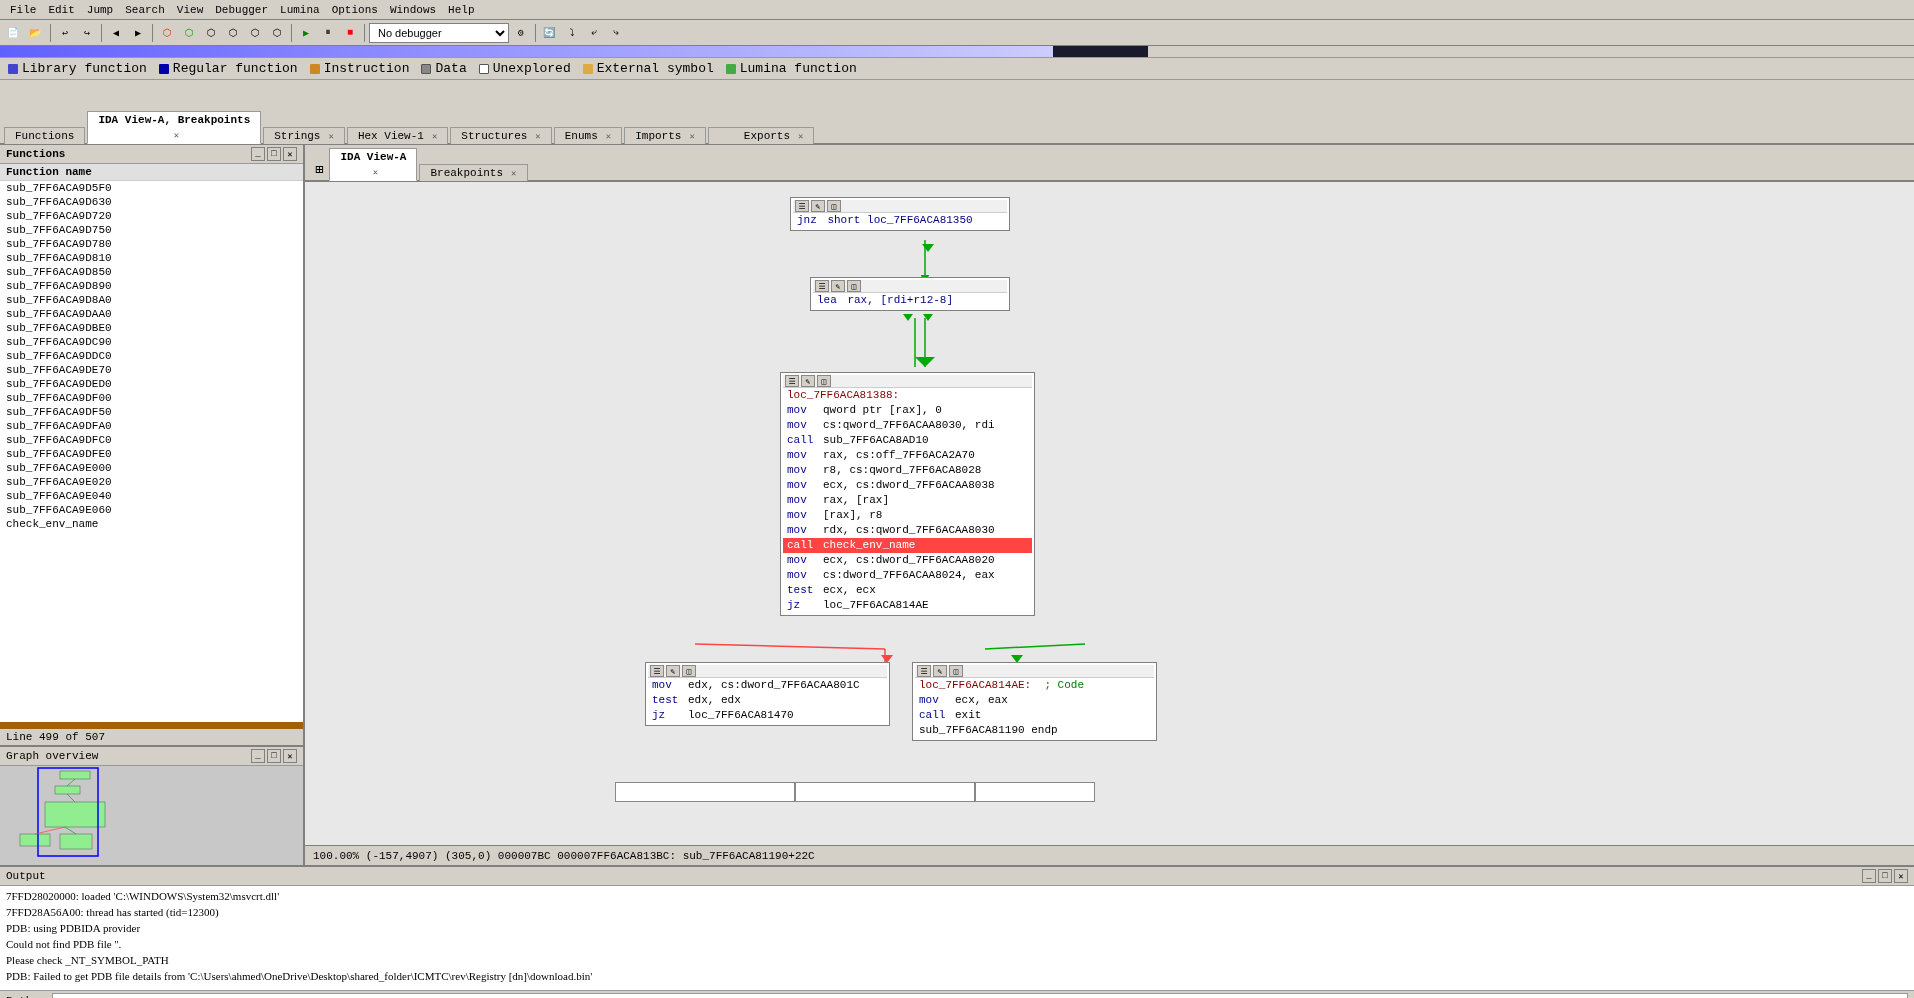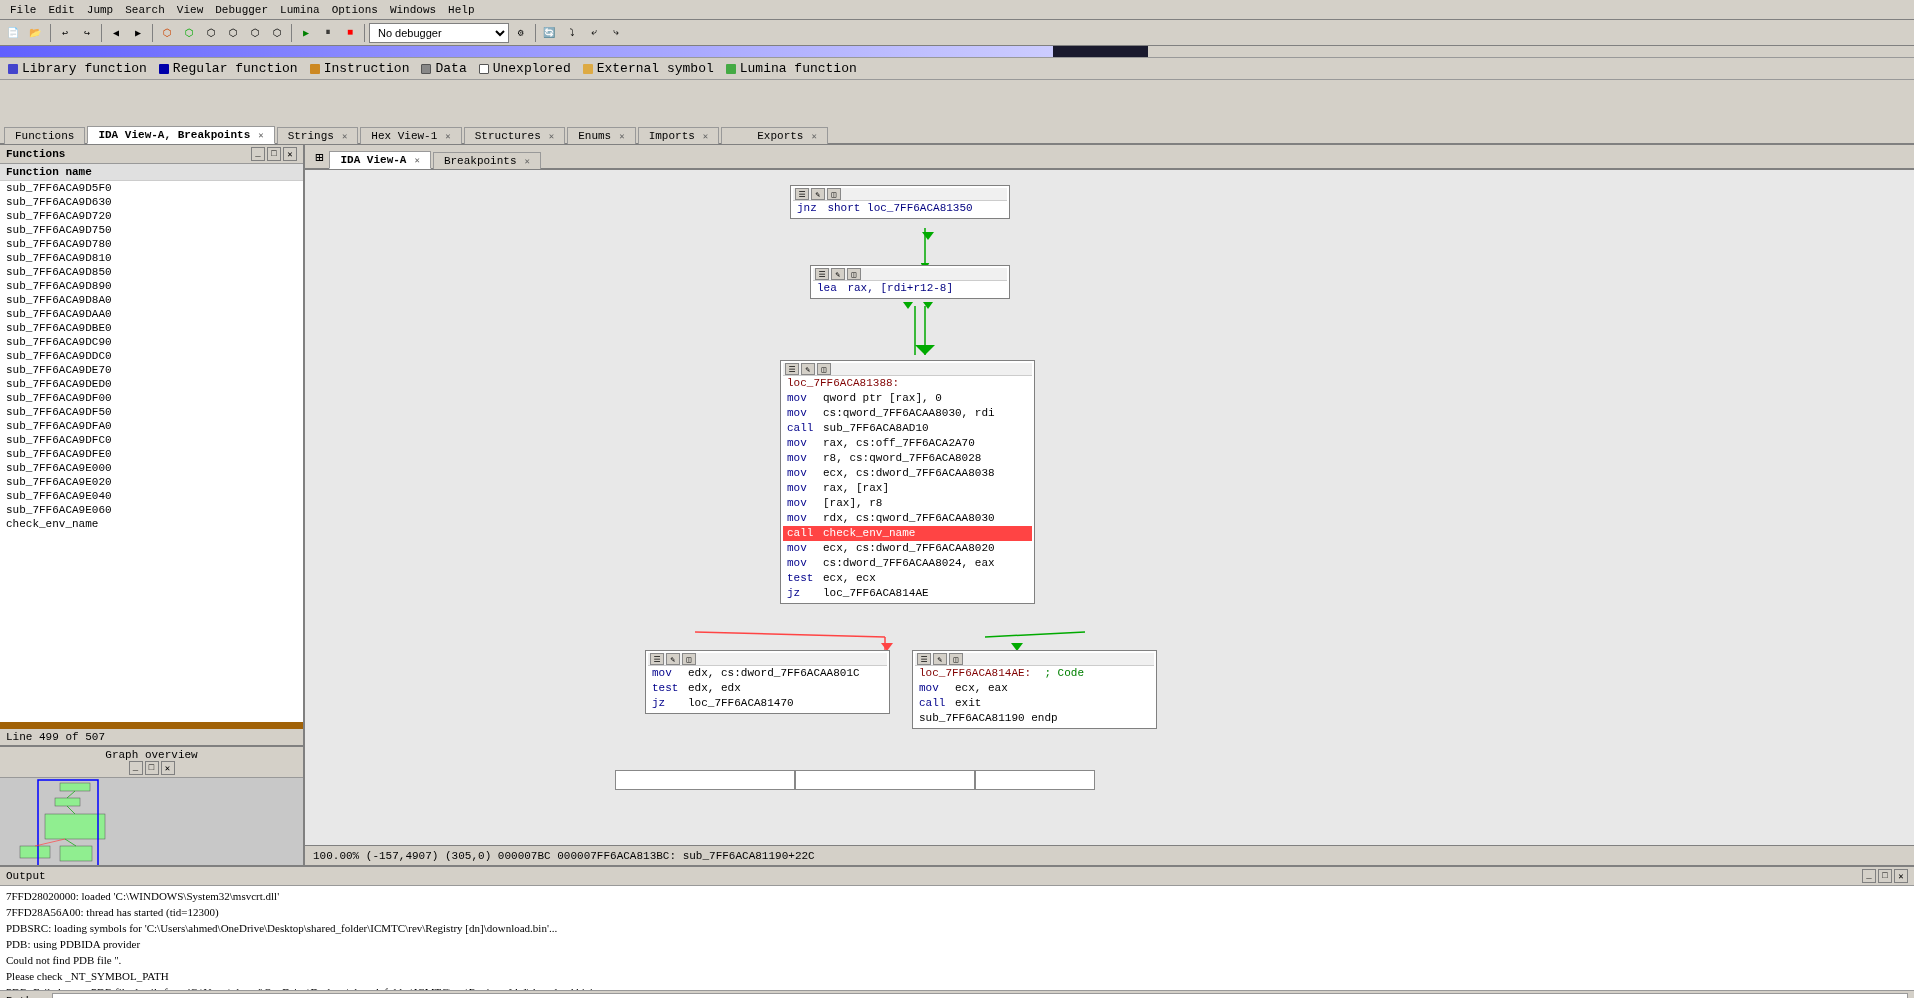--- a/index.html
+++ b/index.html
@@ -19,21 +19,21 @@
     #legend-bar { background: #d4d0c8; height: 22px; display: flex; align-items: center; padding: 2px 8px; border-bottom: 1px solid #999; gap: 12px; }
     .legend-item { display: flex; align-items: center; gap: 4px; font-size: 13px; }
     .legend-dot { width: 10px; height: 10px; border-radius: 1px; }
     
     
     #main { display: flex; flex-direction: column; height: calc(998px - 68px); }
     
     
     .tab-row { background: #d4d0c8; display: flex; align-items: flex-end; padding: 2px 0 0 0; border-bottom: 2px solid #808080; min-height: 24px; }
     .tab { padding: 2px 10px; background: #d4d0c8; border: 1px solid #999; border-bottom: none; cursor: pointer; font-size: 11px; display: flex; align-items: center; gap: 4px; margin-right: 2px; position: relative; top: 1px; }
-    .tab.active { background: white; border-bottom: 1px solid white; font-weight: bold; z-index: 1; }
+    .tab.active { background: white; border-bottom: 1px solid white; font-weight: bold; z-index: 1; flex-direction: column; }
     .tab-close { font-size: 9px; cursor: pointer; color: #666; margin-left: 4px; }
     
     
     #workspace { display: flex; flex: 1; overflow: hidden; }
     
     
     #left-panel { width: 305px; display: flex; flex-direction: column; border-right: 2px solid #808080; background: white; }
     #functions-header { background: #d4d0c8; padding: 2px 6px; display: flex; align-items: center; justify-content: space-between; border-bottom: 1px solid #999; }
     .panel-title { font-size: 11px; font-weight: bold; }
     .panel-controls { display: flex; gap: 2px; }
@@ -41,21 +41,21 @@
     
     #function-name-header { background: #e0e0e0; padding: 2px 6px; border-bottom: 1px solid #ccc; font-size: 11px; font-weight: bold; }
     
     #function-list { flex: 1; overflow-y: auto; overflow-x: hidden; }
     .func-item { padding: 1px 6px; cursor: pointer; white-space: nowrap; font-size: 11px; border-bottom: none; }
     
     #line-info { background: #d4d0c8; padding: 2px 6px; border-top: 7px solid #a16207; font-size: 11px; }
     
     
     #graph-overview { height: 120px; border-top: 2px solid #808080; background: #e8e8e8; display: flex; flex-direction: column; }
-    #graph-overview-header { background: #d4d0c8; padding: 2px 6px; display: flex; align-items: center; justify-content: space-between; border-bottom: 1px solid #999; flex-direction: column; }
+    #graph-overview-header { background: #d4d0c8; padding: 2px 6px; display: flex; align-items: center; justify-content: space-between; border-bottom: 1px solid #999; }
     #graph-canvas { flex: 1; position: relative; overflow: hidden; background: #c8c8c8; }
     
     
     #center-area { flex: 1; display: flex; flex-direction: column; overflow: hidden; }
     
     
     #ida-view-area { flex: 1; position: relative; overflow: hidden; background: #f0f0f0; }
     
     
     #disasm-canvas { width: 100%; height: 100%; position: relative; background: #e8e8e8; overflow: hidden; }
@@ -440,21 +440,20 @@
       <span>Output</span>
       <div class="panel-controls">
         <div class="panel-ctrl-btn">_</div>
         <div class="panel-ctrl-btn">□</div>
         <div class="panel-ctrl-btn">✕</div>
       </div>
     </div>
     <div id="output-content">
       <div class="output-line">7FFD28020000: loaded 'C:\WINDOWS\System32\msvcrt.dll'</div>
       <div class="output-line">7FFD28A56A00: thread has started (tid=12300)</div>
-      <div class="output-line">PDBSRC: loading symbols for 'C:\Users\ahmed\OneDrive\Desktop\shared_folder\ICMTC\rev\Registry [dn]\download.bin'...</div>
       <div class="output-line">PDB: using PDBIDA provider</div>
       <div class="output-line">Could not find PDB file ''.</div>
       <div class="output-line">Please check _NT_SYMBOL_PATH</div>
       <div class="output-line">PDB: Failed to get PDB file details from 'C:\Users\ahmed\OneDrive\Desktop\shared_folder\ICMTC\rev\Registry [dn]\download.bin'</div>
 
     </div>
     <div id="python-bar">
       <span style="font-size:11px; margin-right:6px;">Python</span>
       <input type="text" id="python-input" placeholder="" style="">
     </div>

